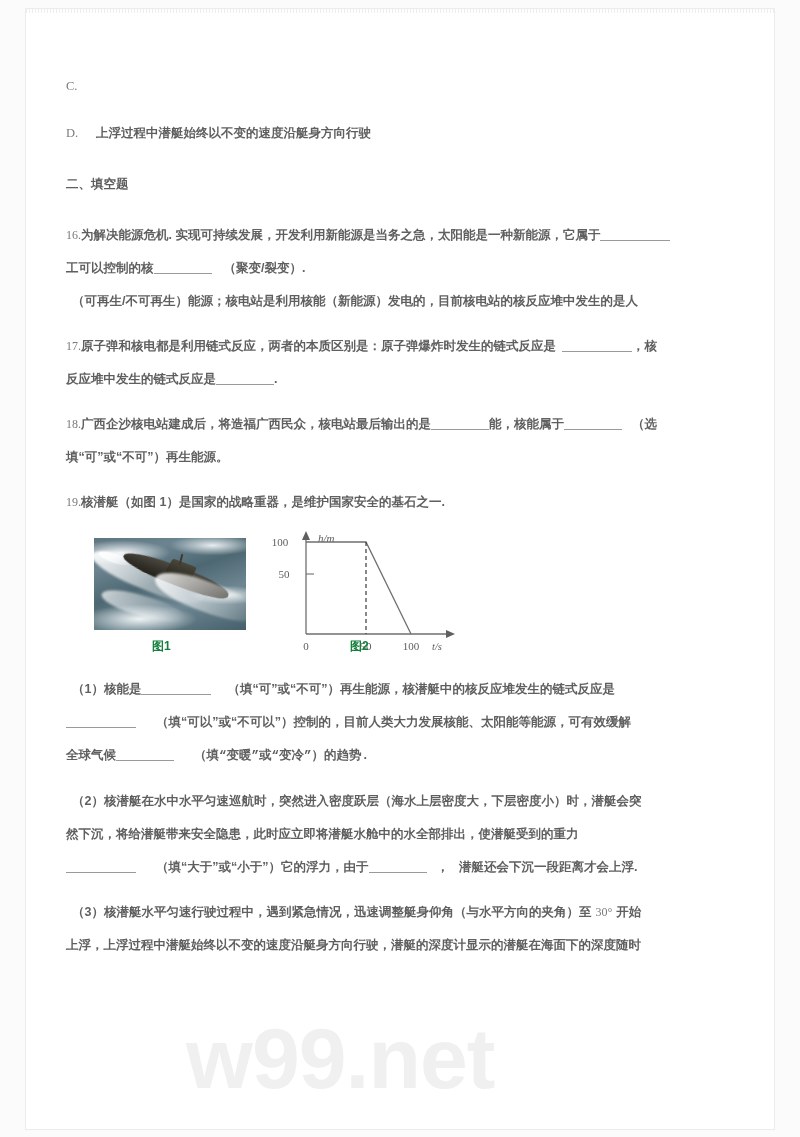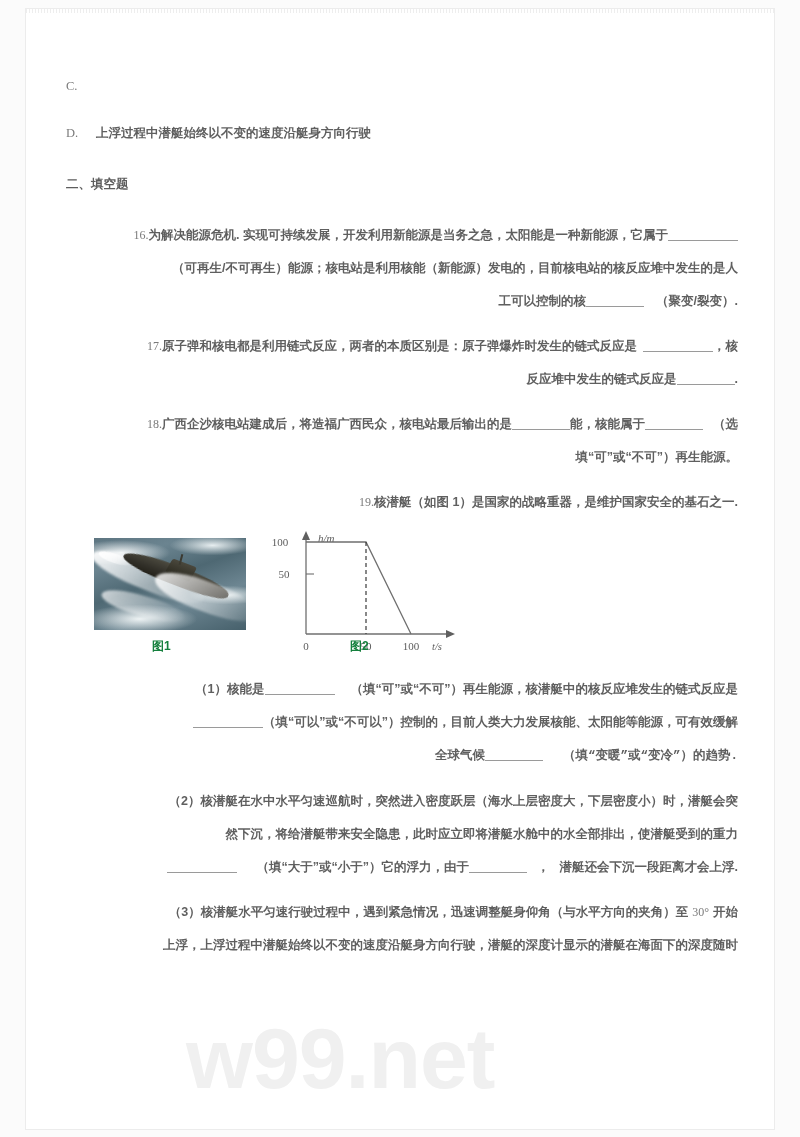--- a/index.html
+++ b/index.html
@@ -93,21 +93,21 @@
     font-weight: 600;
   }
   .blank {
     display: inline-block;
     border-bottom: 1px solid #9a9a9a;
     vertical-align: -2px;
   }
   .b-md  { width: 58px; }
   .b-lg  { width: 70px; }
 
-  .q-block { margin-top: 0; text-align: right; }
+  .q-block { margin-top: 0; }
   .line { line-height: 31px; white-space: nowrap; }
 
   
   .figure-row {
     position: relative;
     height: 140px;
     margin-top: 8px;
   }
 
   
@@ -242,25 +242,25 @@
         <span class="letter">D.</span>
         <span class="ctext">上浮过程中潜艇始终以不变的速度沿艇身方向行驶</span>
       </div>
 
       <div class="section-head" style="margin-top:20px;font-family:Liberation Serif, serif;">二、填空题</div>
 
       <div class="q-block" style="margin-top:18px;">
         <div class="line">
           <span class="qnum">16.</span><span class="body-cn">为解决能源危机. 实现可持续发展，开发利用新能源是当务之急，太阳能是一种新能源，它属于</span><span class="blank b-lg"></span>
         </div>
+        <div class="line">
+          <span class="body-cn">工可以控制的核</span><span class="blank b-md"></span><span class="body-cn" style="margin-left:12px;">（聚变/裂变）.</span>
+        </div>
         <div class="line" style="margin-left:6px;">
           <span class="body-cn">（可再生/不可再生）能源；核电站是利用核能（新能源）发电的，目前核电站的核反应堆中发生的是人</span>
-        </div>
-        <div class="line">
-          <span class="body-cn">工可以控制的核</span><span class="blank b-md"></span><span class="body-cn" style="margin-left:12px;">（聚变/裂变）.</span>
         </div>
       </div>
 
       <div class="q-block" style="margin-top:12px;">
         <div class="line">
           <span class="qnum">17.</span><span class="body-cn">原子弹和核电都是利用链式反应，两者的本质区别是：原子弹爆炸时发生的链式反应是</span><span class="blank b-lg" style="margin-left:6px;"></span><span class="body-cn">，核</span>
         </div>
         <div class="line">
           <span class="body-cn">反应堆中发生的链式反应是</span><span class="blank b-md"></span><span class="body-cn">.</span>
         </div>
@@ -320,21 +320,21 @@
             </svg>
           </div>
           <div class="fig-cap" id="cap2">图2</div>
         </div>
 
         <div class="q-block" style="margin-top:6px;">
           <div class="line" style="margin-left:6px;">
             <span class="body-cn">（1）</span><span class="body-cn">核能是</span><span class="blank b-lg"></span><span class="body-cn" style="margin-left:16px;">（填“可”或“不可”）再生能源，核潜艇中的核反应堆发生的链式反应是</span>
           </div>
           <div class="line">
-            <span class="blank b-lg"></span><span class="body-cn" style="">（填“可以”或“不可以”）控制的，目前人类大力发展核能、太阳能等能源，可有效缓解</span>
+            <span class="blank b-lg"></span><span class="body-cn" style="margin-left:20px;">（填“可以”或“不可以”）控制的，目前人类大力发展核能、太阳能等能源，可有效缓解</span>
           </div>
           <div class="line">
             <span class="body-cn">全球气候</span><span class="blank b-md"></span><span class="body-cn" style="margin-left:20px;font-family:Liberation Mono, monospace;">（填“变暖”或“变冷”）的趋势.</span>
           </div>
         </div>
 
         <div class="q-block" style="margin-top:12px;">
           <div class="line" style="margin-left:6px;">
             <span class="body-cn">（2）</span><span class="body-cn">核潜艇在水中水平匀速巡航时，突然进入密度跃层（海水上层密度大，下层密度小）时，潜艇会突</span>
           </div>

